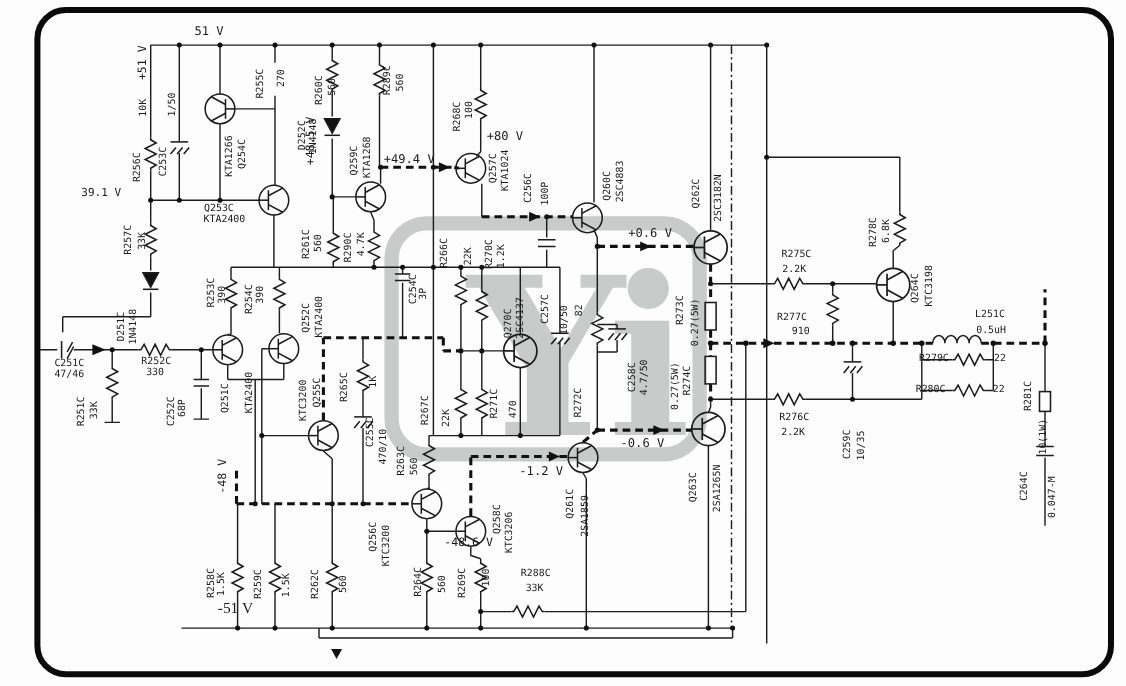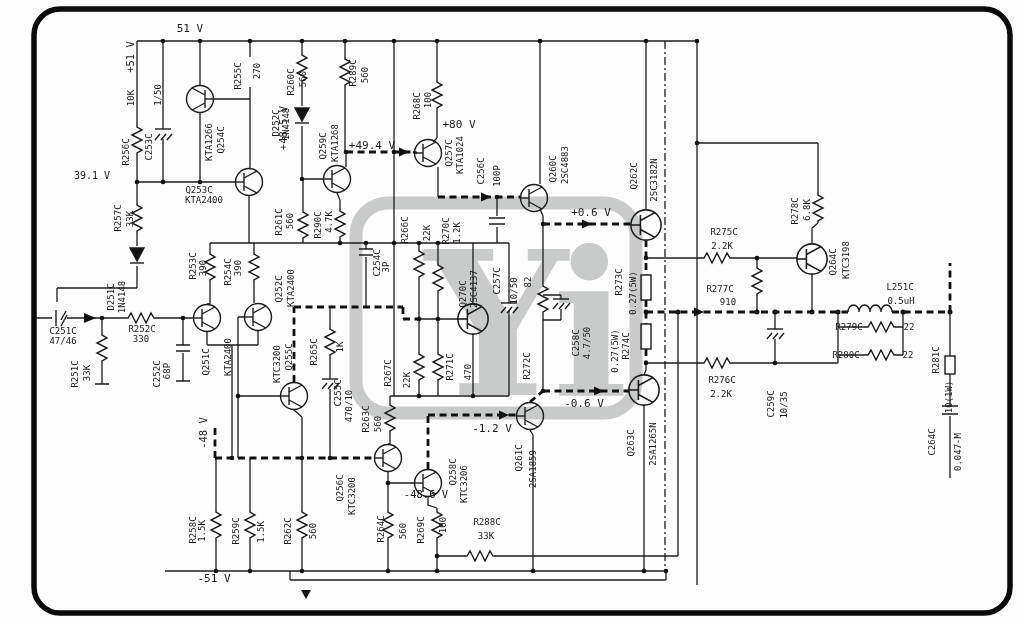--- a/index.html
+++ b/index.html
@@ -278,21 +278,21 @@
       <span class="lbl v" style="left: 130px; top: 57px; font-size: 10.5px;">+51 V</span>
       <span class="lbl v" style="left: 283px; top: 128px; font-size: 10.5px;">+48.5 V</span>
       <span class="lbl" style="left: 372px; top: 145px; font-size: 11px;">+49.4 V</span>
       <span class="lbl" style="left: 459px; top: 124px; font-size: 11px;">+80 V</span>
       <span class="lbl" style="left: 591px; top: 212px; font-size: 11px;">+0.6 V</span>
       <span class="lbl" style="left: 584px; top: 403px; font-size: 11px;">-0.6 V</span>
       <span class="lbl" style="left: 492px; top: 428px; font-size: 11px;">-1.2 V</span>
       <span class="lbl" style="left: 390px; top: 494px; font-size: 10.5px; margin-left: 36px;">-48.6 V</span>
       <span class="lbl" style="left: 92px; top: 176px; font-size: 10px;">39.1 V</span>
       <span class="lbl v" style="left: 203px; top: 433px; font-size: 10.5px;">-48 V</span>
-      <span class="lbl" style="left: 214px; top: 578px; font-size: 11px;">-51 V</span>
+      <span class="lbl" style="left: 214px; top: 554px; font-size: 14px; font-family: Liberation Serif, serif;">-51 V</span>
       <span class="lbl v" style="left: 126px; top: 152px; font-size: 9px;">R256C</span>
       <span class="lbl v" style="left: 131px; top: 98px; font-size: 9px;">10K</span>
       <span class="lbl v" style="left: 149px; top: 147px; font-size: 9px;">C253C</span>
       <span class="lbl v" style="left: 158px; top: 95px; font-size: 9px;">1/50</span>
       <span class="lbl v" style="left: 221px; top: 140px; font-size: 9px;">Q254C</span>
       <span class="lbl v" style="left: 209px; top: 142px; font-size: 9px;">KTA1266</span>
       <span class="lbl v" style="left: 238px; top: 76px; font-size: 9px;">R255C</span>
       <span class="lbl v" style="left: 257px; top: 71px; font-size: 9px;">270</span>
       <span class="lbl" style="left: 199px; top: 190px; font-size: 9px;">Q253C</span>
       <span class="lbl" style="left: 204px; top: 200px; font-size: 9px;">KTA2400</span>

